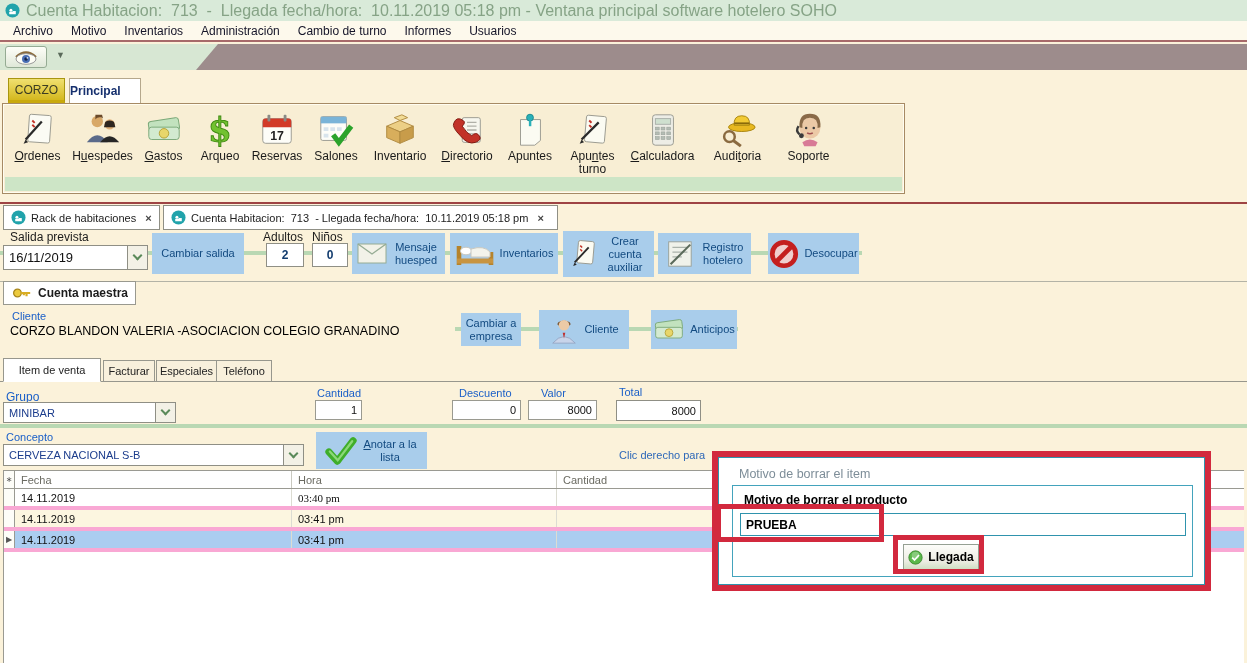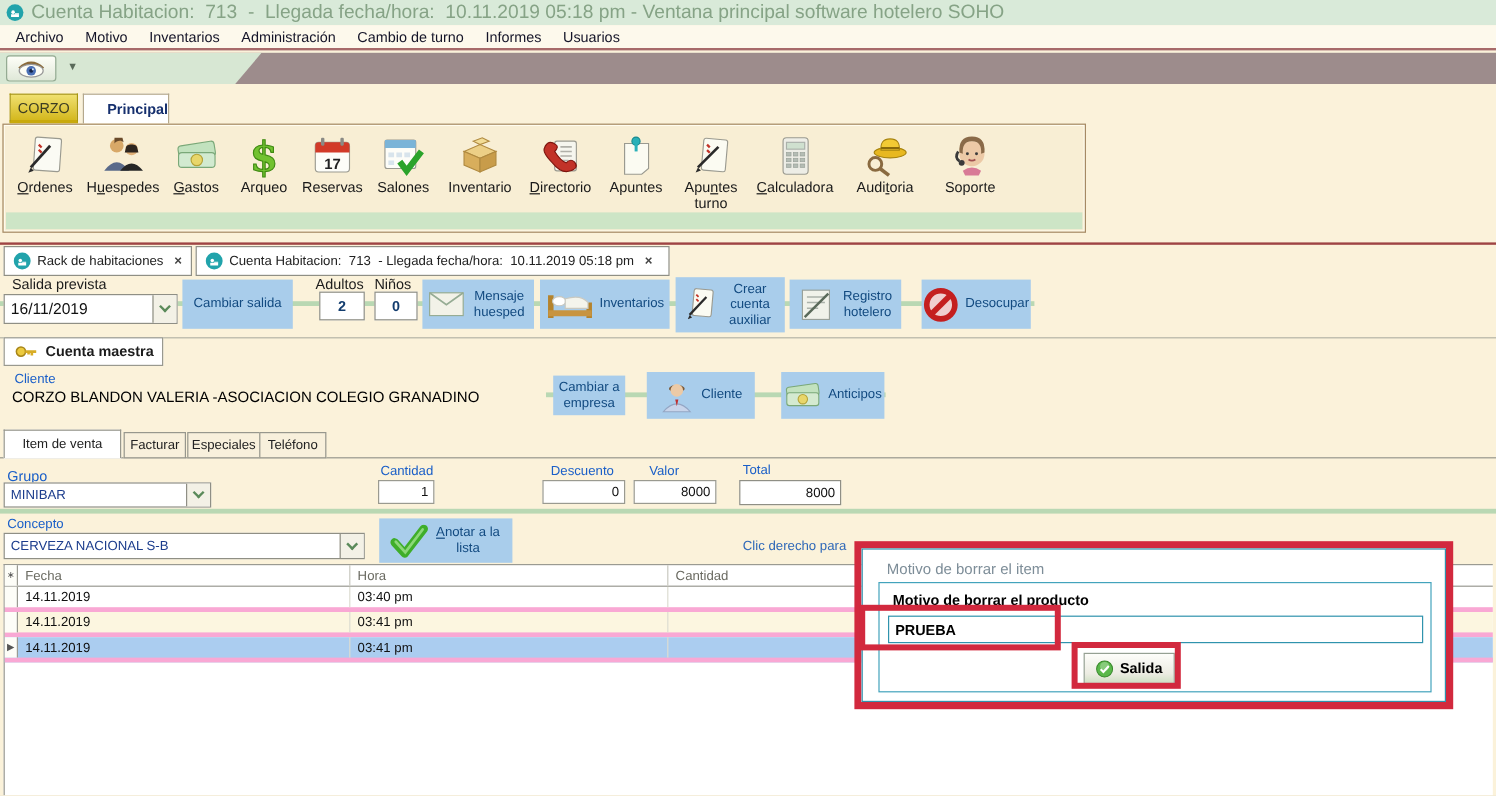--- a/index.html
+++ b/index.html
@@ -19,21 +19,21 @@
 
   
   .quickbar{left:0;top:44px;width:1247px;height:26px;background:#9d8c8c}
   .quickbar-green{left:0;top:0;width:218px;height:26px;background:#d7e7d3;clip-path:polygon(0 0,218px 0,196px 100%,0 100%)}
   .eyebtn{left:5px;top:2px;width:42px;height:22px;background:linear-gradient(#fefef8,#dfe8d8);border:1px solid #95ab93;border-radius:3px;display:flex;align-items:center;justify-content:center}
   .qb-drop{left:56px;top:6px;color:#5a6a5a;font-size:9px}
 
   
   .ribbon-tabrow{left:0;top:78px;width:1247px;height:25px}
   .tab-soho{left:8px;top:0;width:57px;height:25px;background:linear-gradient(#f0e070,#d4b81e);border:1px solid #a8960f;border-bottom:3px solid #c9a90c;display:flex;align-items:center;justify-content:center;color:#3c3c22;font-size:12px}
-  .tab-principal{left:69px;top:0;width:72px;height:25px;background:#fff;border:1px solid #b5a88c;border-bottom:none;display:flex;align-items:center;justify-content:flex-end;color:#16306e;font-weight:bold;font-size:12px}
+  .tab-principal{left:69px;top:0;width:72px;height:25px;background:#fff;border:1px solid #b5a88c;border-bottom:none;display:flex;align-items:center;justify-content:flex-start;color:#16306e;font-weight:bold;font-size:12px}
 
   
   .ribbon-panel{left:2px;top:103px;width:903px;height:91px;background:#f8eed4;border:1px solid #a68a64;box-shadow:inset 0 0 0 1px #fffdf0}
   .ribbon-strip{left:2px;right:2px;bottom:2px;height:14px;background:#cde5c6}
   .ribbon-row{left:2px;top:3px;display:flex}
   .rb{display:flex;flex-direction:column;align-items:center;padding-top:2px;cursor:default}
   .rb .ric{height:40px;display:flex;align-items:flex-end;justify-content:center}
   .rb .rlb{font-size:12px;color:#1a1a1a;text-align:center;line-height:13px;margin-top:1px}
   .rb:nth-child(1){width:65px}.rb:nth-child(2){width:65px}.rb:nth-child(3){width:57px}
   .rb:nth-child(4){width:56px}.rb:nth-child(5){width:58px}.rb:nth-child(6){width:60px}
@@ -557,21 +557,21 @@
   <div class="abs grid" id="grid">
       <div class="g-head">
         <div class="g-sel">∗</div>
         <div class="gc" style="width: 277px;">Fecha</div>
         <div class="gc" style="width: 265px;">Hora</div>
         <div class="gc" style="width: 651px;">Cantidad</div>
       </div>
       <div class="g-row">
         <div class="g-sel"></div>
         <div class="gc" style="width: 277px;">14.11.2019</div>
-        <div class="gc" style="width: 265px;">03:40 pm</div>
+        <div class="gc" style="width: 265px; font-family: Liberation Serif, serif;">03:40 pm</div>
         <div class="gc" style="width: 651px;"></div>
       </div>
       <div class="g-row alt">
         <div class="g-sel"></div>
         <div class="gc" style="width: 277px;">14.11.2019</div>
         <div class="gc" style="width: 265px;">03:41 pm</div>
         <div class="gc" style="width: 651px;"></div>
       </div>
       <div class="g-row selected">
         <div class="g-sel">▶</div>
@@ -588,21 +588,21 @@
         <div class="dlg-field-lbl">Motivo de borrar el producto</div>
         <input class="dlg-input" type="text" readonly="" value="PRUEBA" style="">
         <div class="dlg-close">
           <span>
               <svg width="15" height="15" viewBox="0 0 18 18">
                 <circle cx="9" cy="9" r="8" fill="#5ab84a" stroke="#39882c"></circle>
                 <circle cx="9" cy="6.5" r="4.5" fill="rgba(255,255,255,.28)"></circle>
                 <path d="M5 9.2l2.8 2.8L13.2 6" stroke="#fff" stroke-width="2" fill="none"></path>
               </svg>
             </span>
-          <span>Salida</span>
+          <span>Llegada</span>
         </div>
       </div>
     </div>
   </div>
   <div class="abs ann-input"></div>
   <div class="abs ann-btn"></div>
 
 </div>
 
 </body></html>

